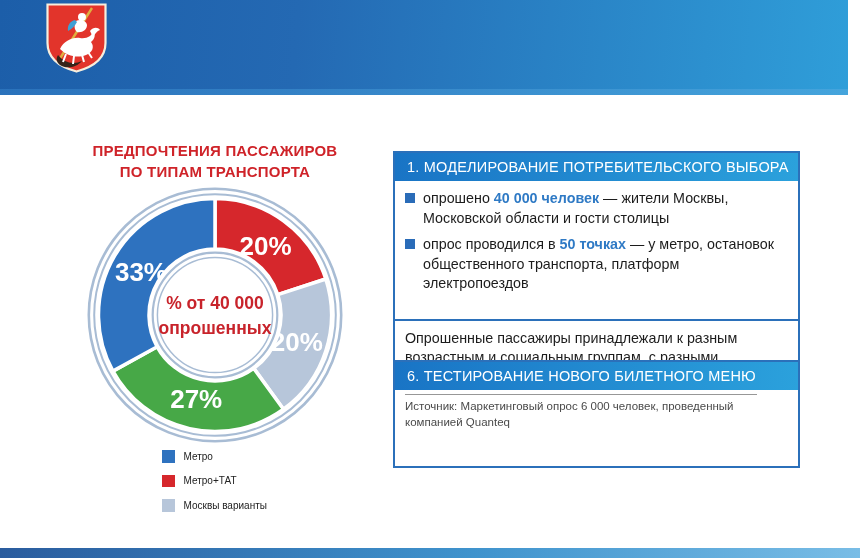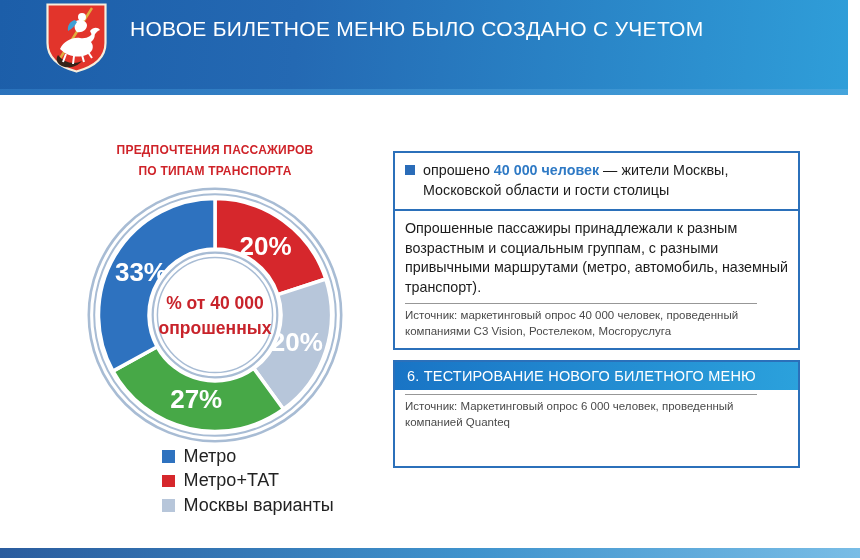--- a/index.html
+++ b/index.html
@@ -10,38 +10,38 @@
   .banner{position:absolute;left:0;top:0;width:848px;height:95px;
           background:linear-gradient(96deg,#1c5ea9 0%,#2469b3 35%,#2f9ed9 100%);}
   .banner::after{content:"";position:absolute;left:0;bottom:0;width:100%;height:6px;
           background:linear-gradient(90deg,#2e77c0,#4aa6dd);opacity:.8;}
   .emblem{position:absolute;left:46px;top:3px;}
   .banner-title{position:absolute;left:130px;top:13px;color:#ffffff;
           font-size:21px;line-height:31px;letter-spacing:.3px;font-weight:400;}
 
   
   .chart-title{position:absolute;left:55px;top:140px;width:320px;text-align:center;
-          color:#cf2329;font-weight:bold;font-size:12px;line-height:21px;letter-spacing:.2px;}
+          color:#cf2329;font-weight:bold;font-size:15px;line-height:21px;letter-spacing:.2px;}
   .donut{position:absolute;left:85px;top:185px;}
   .donut text{font-family:"Liberation Sans","DejaVu Sans",sans-serif;}
   .legend{position:absolute;left:162px;top:449px;}
   .legend-row{display:flex;align-items:center;margin-bottom:10px;height:14.5px;}
   .lg-sq{width:12.5px;height:12.5px;margin-right:9px;flex:0 0 12.5px;}
-  .lg-label{font-size:18px;color:#222222;}
+  .lg-label{font-size:10px;color:#222222;}
 
   
   .panel{position:absolute;left:393px;width:407px;border:2px solid #2b70ba;background:#ffffff;
          box-sizing:border-box;}
   .panel1{top:151px;min-height:194px;}
   .panel2{top:360px;min-height:108px;}
   .panel-header{height:28px;line-height:28px;padding:0 8px 0 12px;color:#ffffff;font-size:14.5px;
          letter-spacing:.2px;background:linear-gradient(90deg,#1974c5,#2ba1dc);
          white-space:nowrap;overflow:hidden;}
   .panel-sect{padding:8px 10px 8px 10px;}
-  .bullets{border-bottom:2px solid #2b70ba;padding-bottom:9px;}
+  .bullets{border-bottom:2px solid #2b70ba;padding-bottom:25px;}
   .bullet{display:flex;margin-bottom:7px;}
   .bullet:last-child{margin-bottom:0;}
   .bullet .sq{flex:0 0 10px;width:10px;height:10px;background:#2a6cb8;margin:4px 8px 0 0;}
   .btext,.ptext{font-size:14.3px;line-height:1.37;color:#1c1c1c;}
   .hl{color:#2f7ac5;font-weight:bold;}
   .para{padding:8px 10px 2px 10px;}
   .para p{margin:0;}
   .source{padding:2px 10px 8px 10px;}
   .src-rule{border-top:1px solid #979797;width:92%;margin:2px 0 4px 0;}
   .source p{margin:0;font-size:11.5px;line-height:1.35;color:#4a4a4a;}
@@ -61,21 +61,20 @@
       <line x1="46" y1="5" x2="13" y2="57" stroke="#dfaf3f" stroke-width="2.4"></line>
       <path d="M12,52 C18,60 28,62 36,58 C30,65 20,66 14,62 C10,59 10,55 12,52 Z" fill="#35241a"></path>
       <path d="M14,46 C18,38 26,34 34,35 C41,36 46,33 47,28 C50,31 49,36 45,39 C49,44 46,50 40,52 C32,55 22,54 14,46 Z" fill="#ffffff"></path>
       <path d="M20,51 L17,59 M28,53 L27,61 M36,52 L38,59 M42,49 L46,55" stroke="#ffffff" stroke-width="2" fill="none"></path>
       <path d="M44,28 C47,24 52,24 54,27 C51,28 49,31 47,34 Z" fill="#ffffff"></path>
       <circle cx="36" cy="14" r="4" fill="#ffffff"></circle>
       <path d="M30,18 C34,16 40,17 41,22 C41,27 36,30 31,29 C28,27 28,21 30,18 Z" fill="#ffffff"></path>
       <path d="M29,17 C24,18 21,23 22,28 C26,26 29,23 31,19 Z" fill="#3f9fd4"></path>
     </svg>
     <div class="banner-title">
-      <div>НОВОЕ БИЛЕТНОЕ МЕНЮ БЫЛО СОЗДАНО С УЧЕТОМ</div>
     </div>
   </div>
 
   <div class="chart-title">
     <div>ПРЕДПОЧТЕНИЯ ПАССАЖИРОВ</div>
     <div>ПО ТИПАМ ТРАНСПОРТА</div>
   </div>
 
   <svg class="donut" id="donut" width="260" height="260" viewBox="0 0 260 260">
       <circle cx="130" cy="130" r="126.2" fill="none" stroke="#a8bcd4" stroke-width="2.6"></circle>
@@ -103,24 +102,29 @@
         <span class="lg-sq" style="background: rgb(214, 39, 44);"></span>
         <span class="lg-label">Метро+ТАТ</span>
       </div>
       <div class="legend-row">
         <span class="lg-sq" style="background: rgb(183, 198, 218);"></span>
         <span class="lg-label">Москвы варианты</span>
       </div>
     </div>
 
   <div class="panel panel1">
+    <div class="panel-header">1. МОДЕЛИРОВАНИЕ ПОТРЕБИТЕЛЬСКОГО ВЫБОРА</div>
     <div class="panel-sect bullets">
       <div class="bullet">
         <span class="sq"></span>
         <span class="btext"><span>опрошено </span><span class="hl">40 000 человек</span><span> — жители Москвы, Московской области и гости столицы</span></span>
+      </div>
+      <div class="bullet">
+        <span class="sq"></span>
+        <span class="btext"><span>опрос проводился в </span><span class="hl">50 точках</span><span> — у метро, остановок общественного транспорта, платформ электропоездов</span></span>
       </div>
     </div>
     <div class="panel-sect para">
       <p class="ptext">Опрошенные пассажиры принадлежали к разным возрастным и социальным группам, с разными привычными маршрутами (метро, автомобиль, наземный транспорт).</p>
     </div>
     <div class="panel-sect source">
       <div class="src-rule"></div>
       <p>Источник: маркетинговый опрос 40 000 человек, проведенный компаниями C3 Vision, Ростелеком, Мосгоруслуга</p>
     </div>
   </div>

